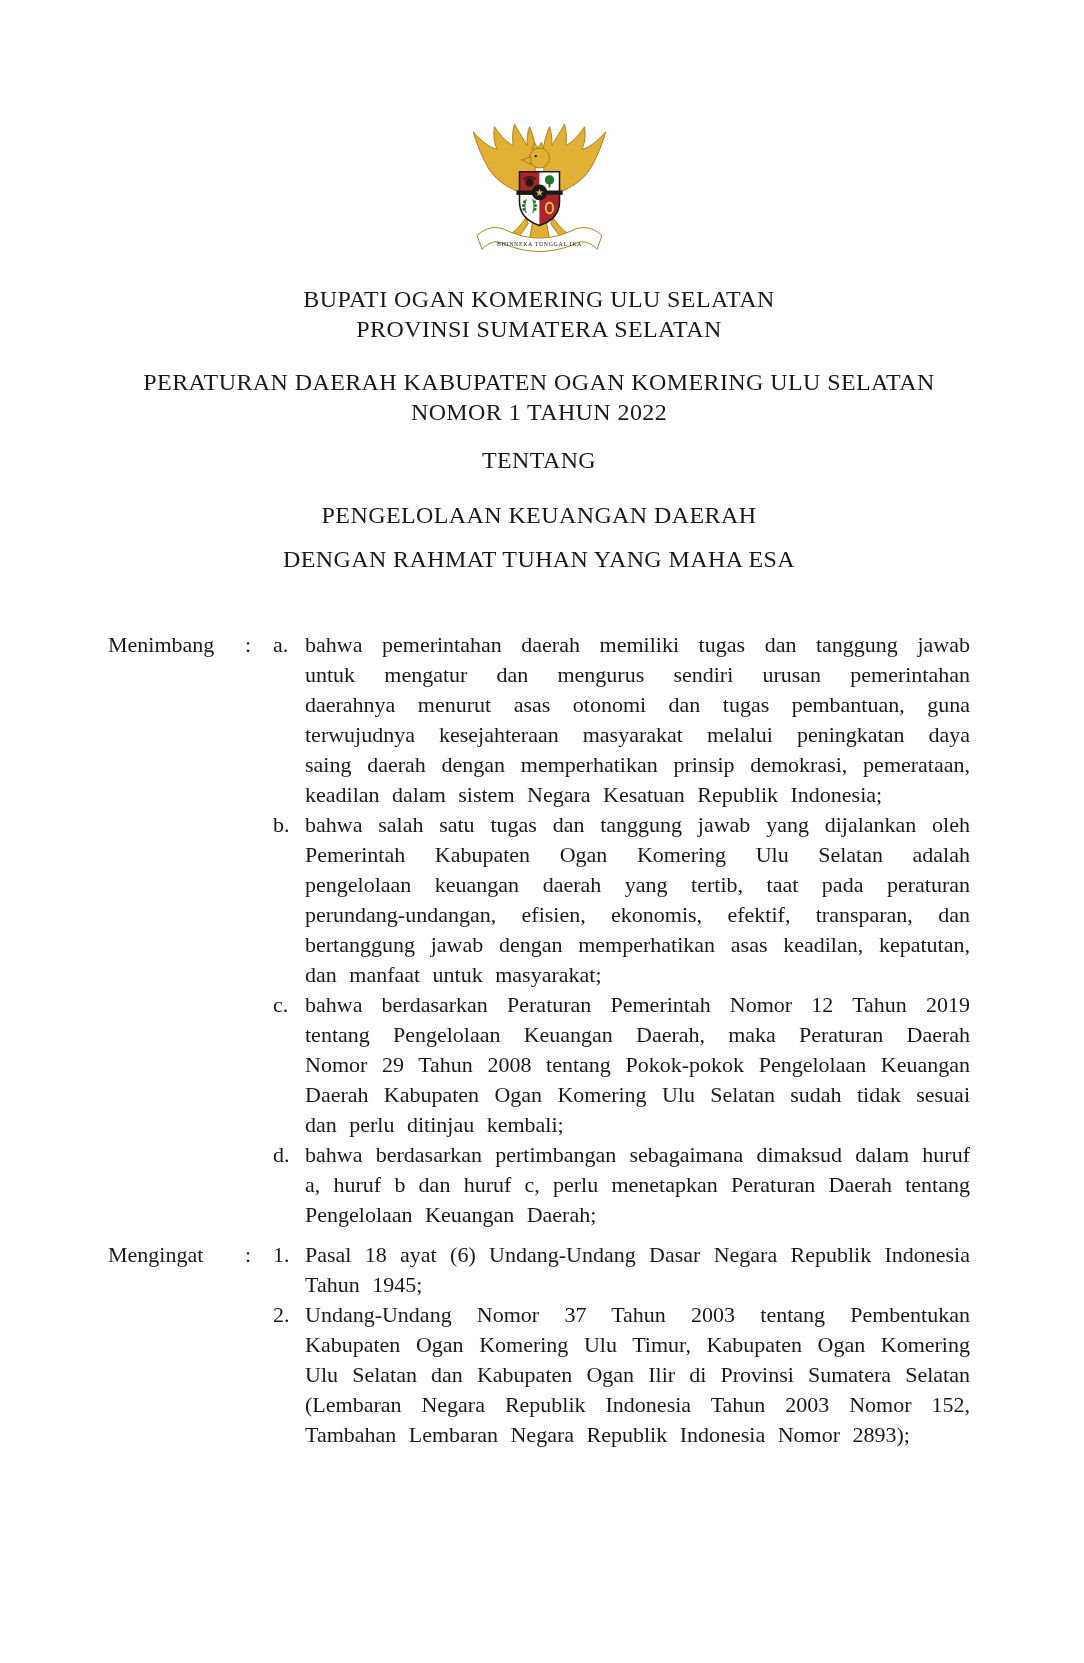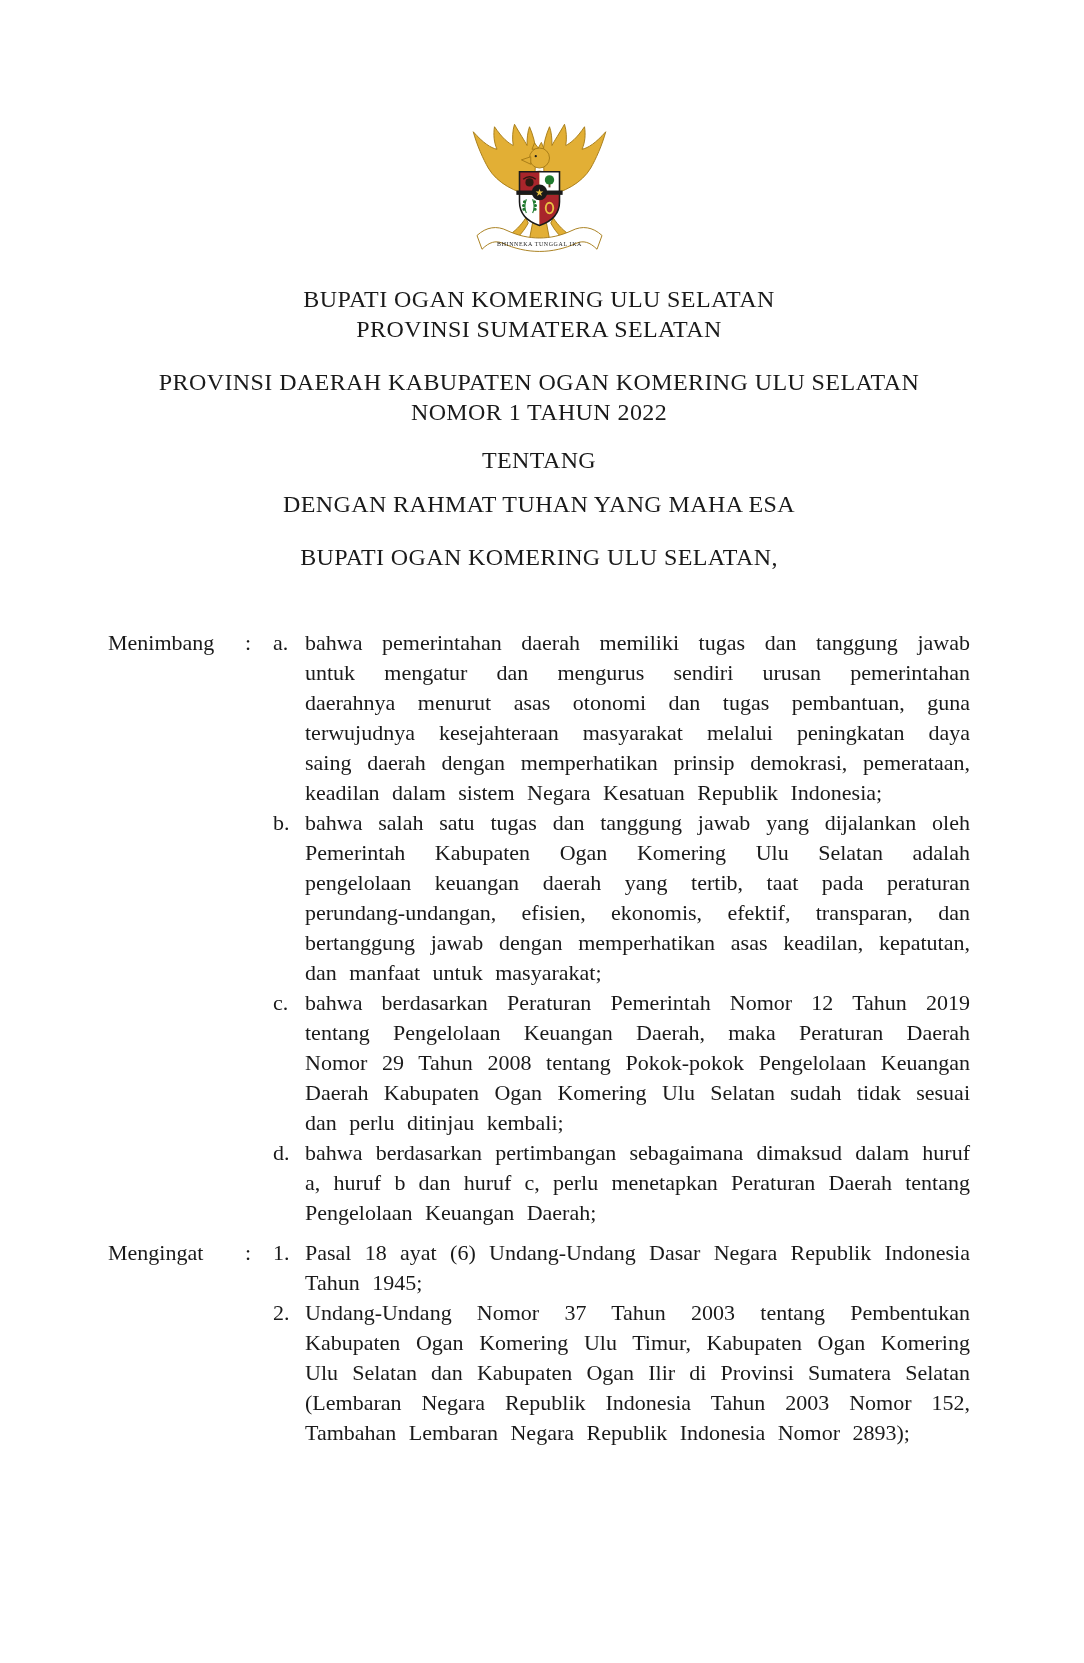--- a/index.html
+++ b/index.html
@@ -132,29 +132,29 @@
         <text x="130" y="132.5" text-anchor="middle" font-size="16" fill="#E9C143">★</text>
 
         <path d="M98 94 h64 v48 c0 21 -14 32 -32 38 c-18 -6 -32 -17 -32 -38 z" fill="none" stroke="#1a1a1a" stroke-width="2.5"></path>
       </g>
     </svg>
   </div>
 
   <div class="heading mt21">BUPATI OGAN KOMERING ULU SELATAN</div>
   <div class="heading">PROVINSI SUMATERA SELATAN</div>
 
-  <div class="heading mt23">PROVINSI DAERAH KABUPATEN OGAN KOMERING ULU SELATAN</div>
+  <div class="heading mt23">PERATURAN DAERAH KABUPATEN OGAN KOMERING ULU SELATAN</div>
   <div class="heading">NOMOR 1 TAHUN 2022</div>
 
   <div class="heading mt18">TENTANG</div>
 
+  <div class="heading mt25">PENGELOLAAN KEUANGAN DAERAH</div>
 
   <div class="heading mt22">DENGAN RAHMAT TUHAN YANG MAHA ESA</div>
 
-  <div class="heading mt23">BUPATI OGAN KOMERING ULU SELATAN,</div>
 
   <div class="clause clause-menimbang body-text">
     <div class="clause-label">Menimbang</div>
     <div class="clause-colon">:</div>
     <div class="clause-items">
       <div class="item">
         <div class="item-marker">a.</div>
         <div class="item-text">bahwa pemerintahan daerah memiliki tugas dan tanggung jawab untuk mengatur dan mengurus sendiri urusan pemerintahan daerahnya menurut asas otonomi dan tugas pembantuan, guna terwujudnya kesejahteraan masyarakat melalui peningkatan daya saing daerah dengan memperhatikan prinsip demokrasi, pemerataan, keadilan dalam sistem Negara Kesatuan Republik Indonesia;</div>
       </div>
       <div class="item">

